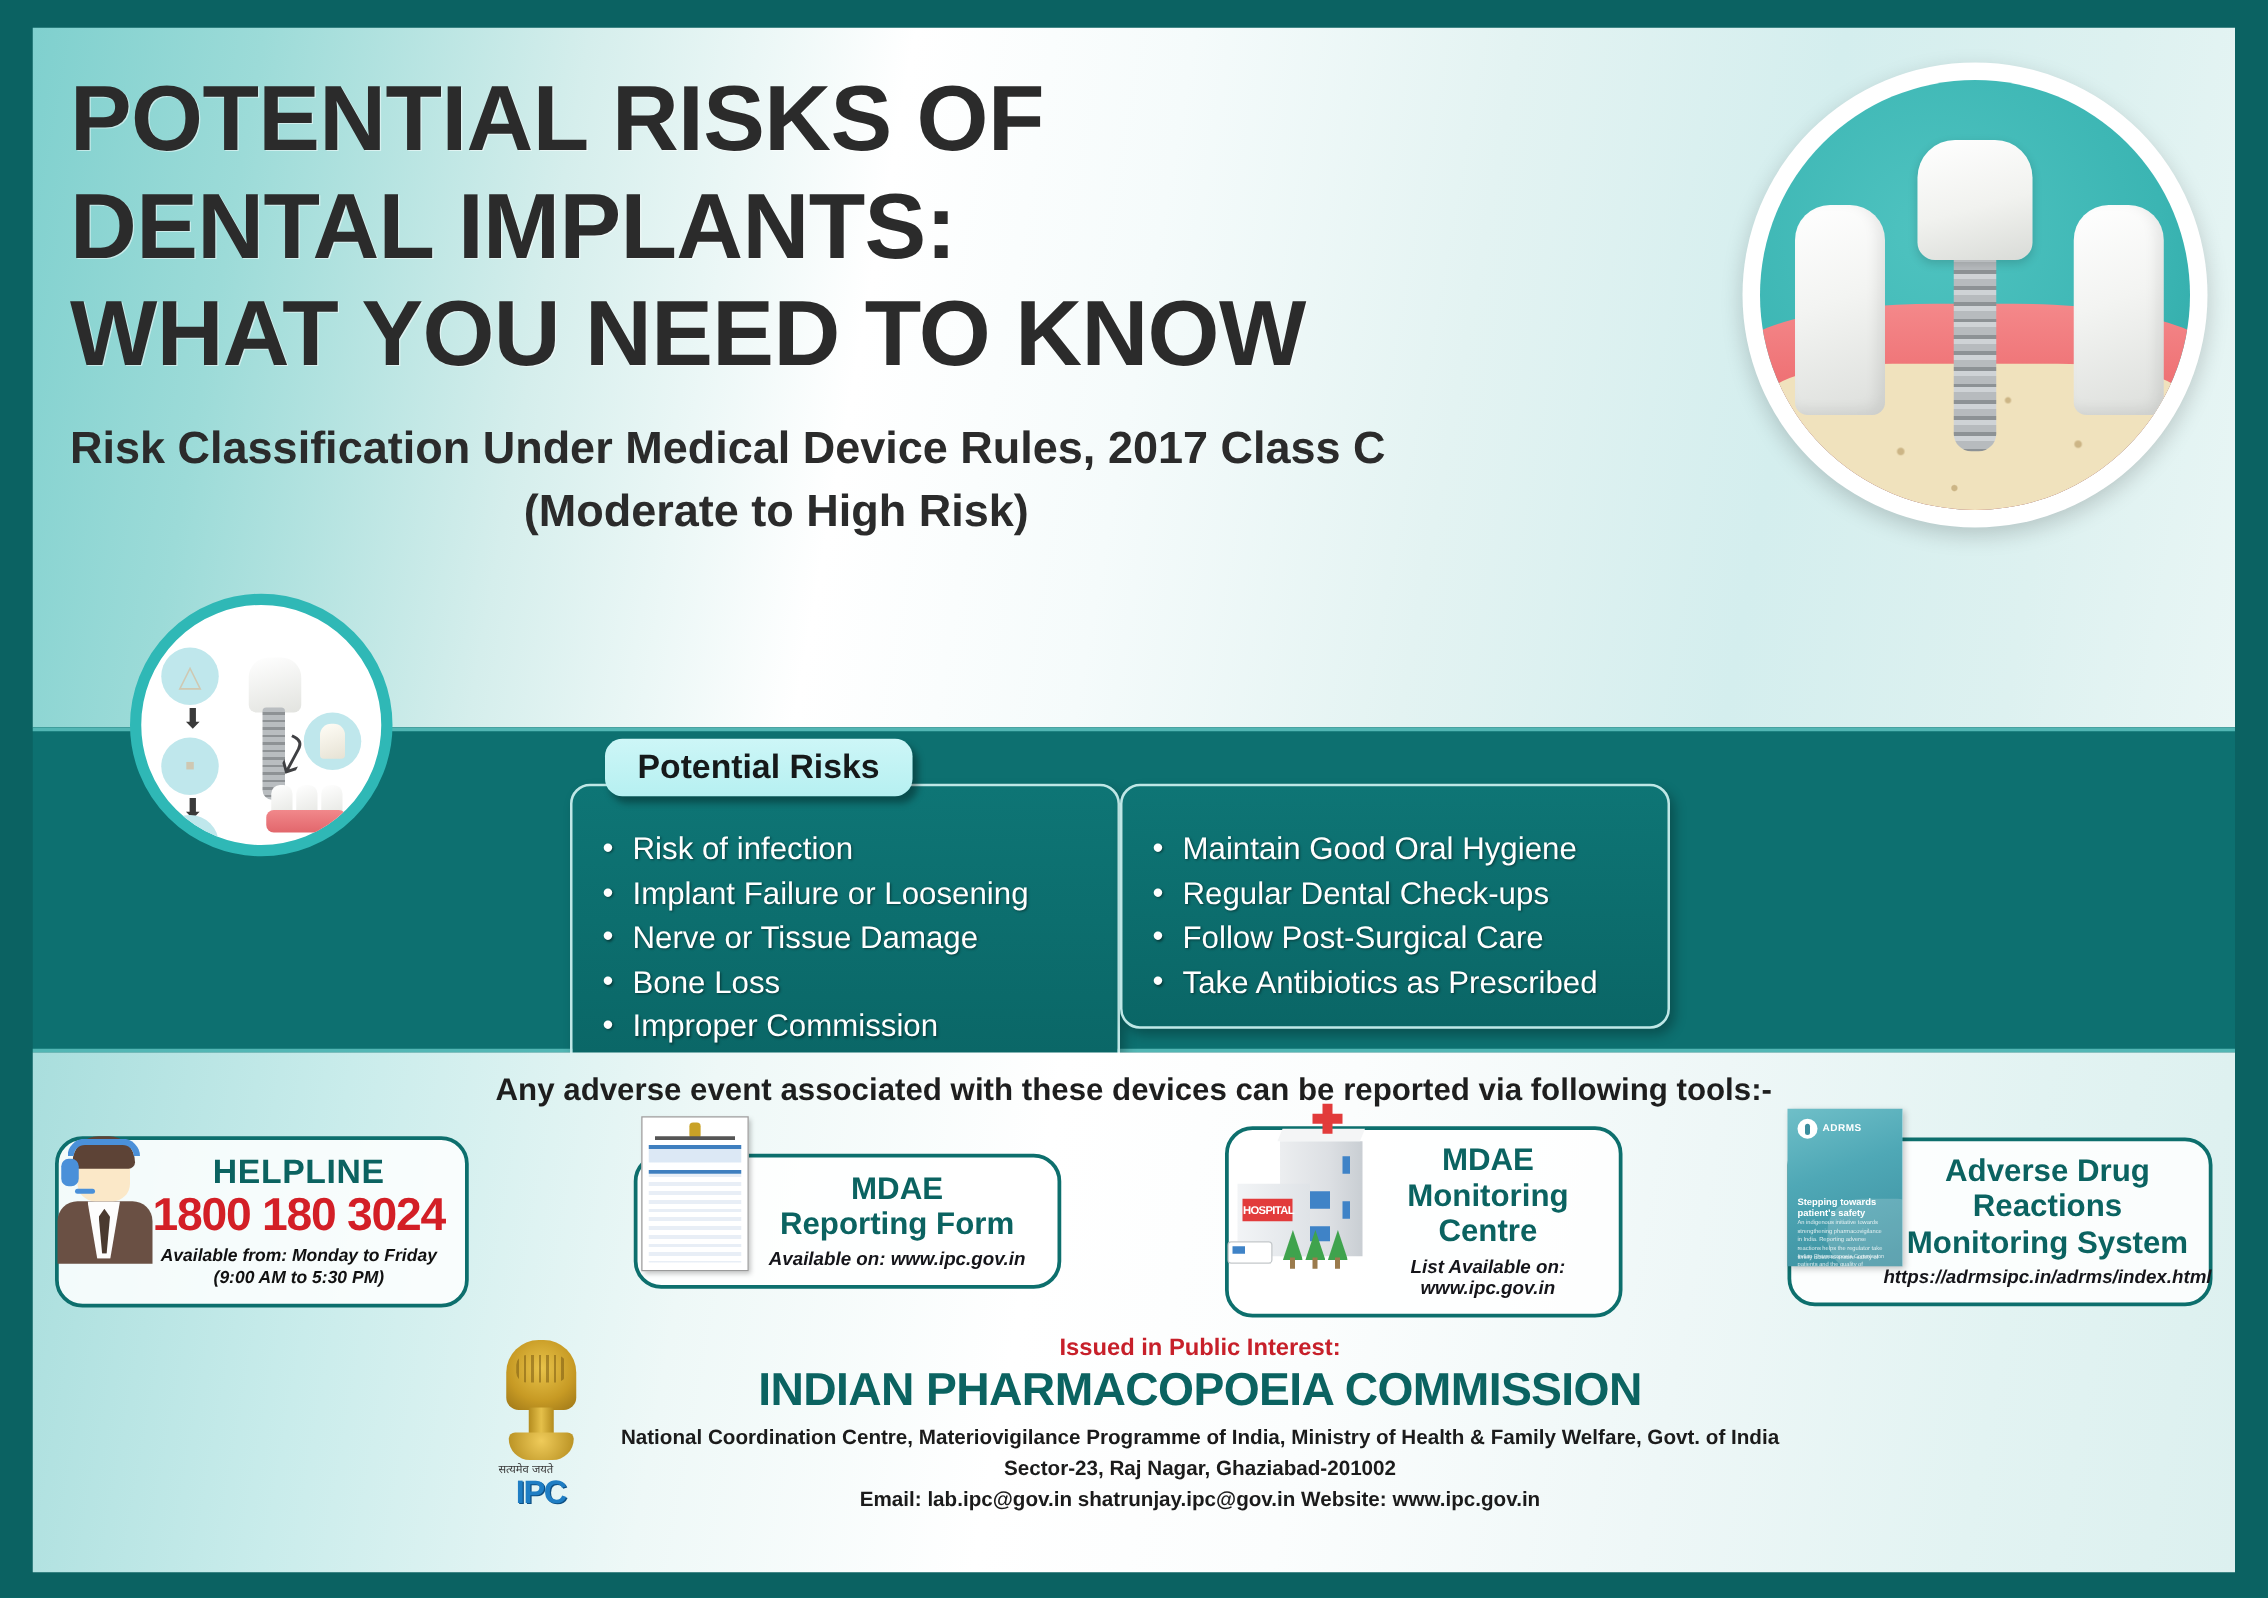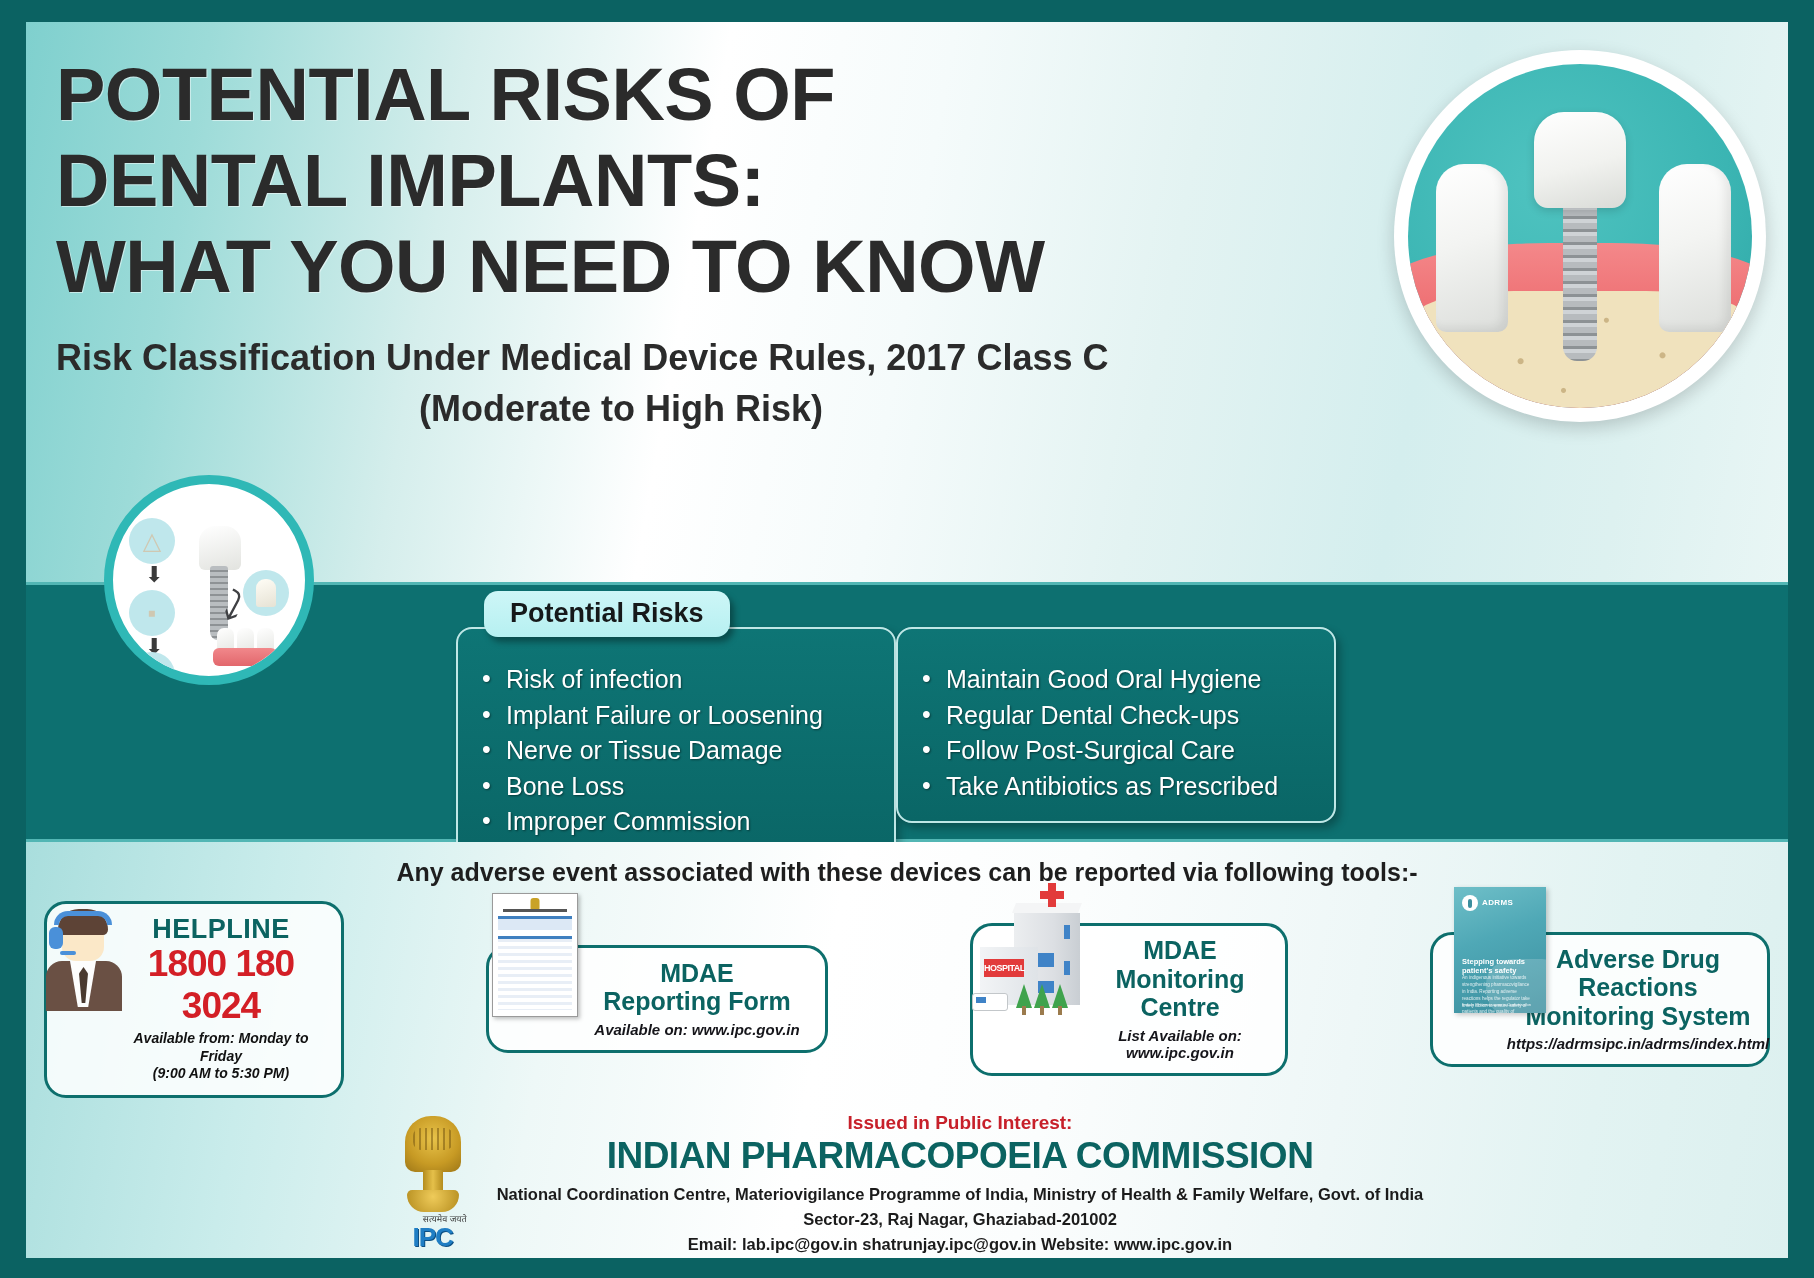--- a/index.html
+++ b/index.html
@@ -263,21 +263,21 @@
     display: flex; align-items: center;
   }
   .tool-pill {
     border: 3px solid #0d6f6d;
     border-radius: 22px;
     background: rgba(255,255,255,.85);
     padding: 10px 16px 12px 16px;
     display: flex; align-items: center; justify-content: center;
     min-height: 108px;
   }
-  .tool-pill.t1 { width: 300px; padding-left: 70px; justify-content: flex-end; }
+  .tool-pill.t1 { width: 331px; padding-left: 70px; justify-content: flex-end; }
   .tool-pill.t2 { width: 342px; padding-left: 96px; }
   .tool-pill.t3 { width: 318px; padding-left: 118px; }
   .tool-pill.t4 { width: 340px; padding-left: 92px; }
   .tool-txt { text-align: center; }
   .tool-title {
     font-size: 25px; font-weight: bold; color: #0b6361;
     line-height: 1.14;
   }
   .tool-sub {
     font-size: 15px; font-style: italic; font-weight: bold; color: #15151a;
@@ -334,21 +334,21 @@
   .hosp-cross-v { position:absolute; right:38px; bottom:112px; width:8px; height:24px; background:#e23b3b;}
   .hosp-cross-h { position:absolute; right:30px; bottom:120px; width:24px; height:8px; background:#e23b3b;}
   .hosp-win { position:absolute; background:#3f83c7;}
   .hosp-tree { position:absolute; bottom:4px; width:16px; height:30px; }
   .hosp-tree i { position:absolute; bottom:7px; left:0; width:16px; height:24px; background:#3fa34d;
     clip-path: polygon(50% 0,100% 100%,0 100%); }
   .hosp-tree b { position:absolute; bottom:0; left:6px; width:4px; height:9px; background:#9b7b4d;}
   .hosp-amb { position:absolute; left:4px; bottom:8px; width:36px; height:18px; background:#fff; border:1px solid #c3c7ca; border-radius:3px;}
   .hosp-amb::after{content:"";position:absolute;left:3px;top:3px;width:10px;height:6px;background:#3f83c7;}
 
-  .ic-adrms { left: 24px; top: -14px; width: 92px; height: 126px;
+  .ic-adrms { left: 0; top: -14px; width: 92px; height: 126px;
     background: linear-gradient(160deg,#6fbfc8 0%, #4fa8b6 40%, #3b8e9e 100%);
     box-shadow: 2px 2px 5px rgba(0,0,0,.22); overflow:hidden; }
   .adrms-logo { position:absolute; left:8px; top:8px; width:16px; height:16px; border-radius:50%;
     background:#ffffff; }
   .adrms-logo::after{content:"";position:absolute;left:6px;top:4px;width:4px;height:9px;background:#3b8e9e;border-radius:2px;}
   .adrms-name { position:absolute; left:28px; top:11px; color:#fff; font-size:8px; font-weight:bold; letter-spacing:.4px;}
   .adrms-h { position:absolute; left:8px; top:70px; color:#fff; font-size:7.5px; font-weight:bold; line-height:1.25; width:64px;}
   .adrms-p { position:absolute; left:8px; top:88px; color:rgba(255,255,255,.82); font-size:4.6px; line-height:1.5; width:70px;}
   .adrms-foot{ position:absolute; left:8px; bottom:6px; color:rgba(255,255,255,.8); font-size:4.4px;}
   .adrms-hand { position:absolute; right:-10px; bottom:-8px; width:70px; height:62px;
@@ -371,21 +371,21 @@
   .emb-lions::after {
     content:""; position:absolute; left: 8px; top: 12px; width: 40px; height: 22px;
     background: repeating-linear-gradient(90deg, #7a5a12 0 2px, transparent 2px 6px);
     opacity:.55; border-radius: 8px;
   }
   .emb-stem { position:absolute; left: 32px; top: 54px; width: 20px; height: 22px;
     background: linear-gradient(90deg,#b48c1e,#e5c04a,#b48c1e);}
   .emb-base { position:absolute; left: 16px; top: 74px; width: 52px; height: 22px;
     background: radial-gradient(circle at 50% 30%, #efcb5a, #b38b1d);
     border-radius: 6px 6px 20px 20px;}
-  .emb-motto { position:absolute; left: 8px; top: 96px; width: 68px; text-align:right;
+  .emb-motto { position:absolute; left: 8px; top: 96px; width: 68px; text-align:left;
     font-size: 9px; color:#3a3a3a;}
   .emb-ipc { position:absolute; left: 10px; top: 106px; width: 64px; text-align:center;
     font-size: 26px; font-weight: bold; color:#1f7ec4; letter-spacing: -1px;
     text-shadow: 1px 1px 0 #0d4f83;}
   .foot-txt { text-align: center; max-width: 1000px; }
   .issued {
     font-size: 19px; font-weight: bold; color: #c7202a; margin-bottom: 2px;
   }
   .org-name {
     font-size: 37px; font-weight: bold; color: #0b6361; letter-spacing: -0.5px;

